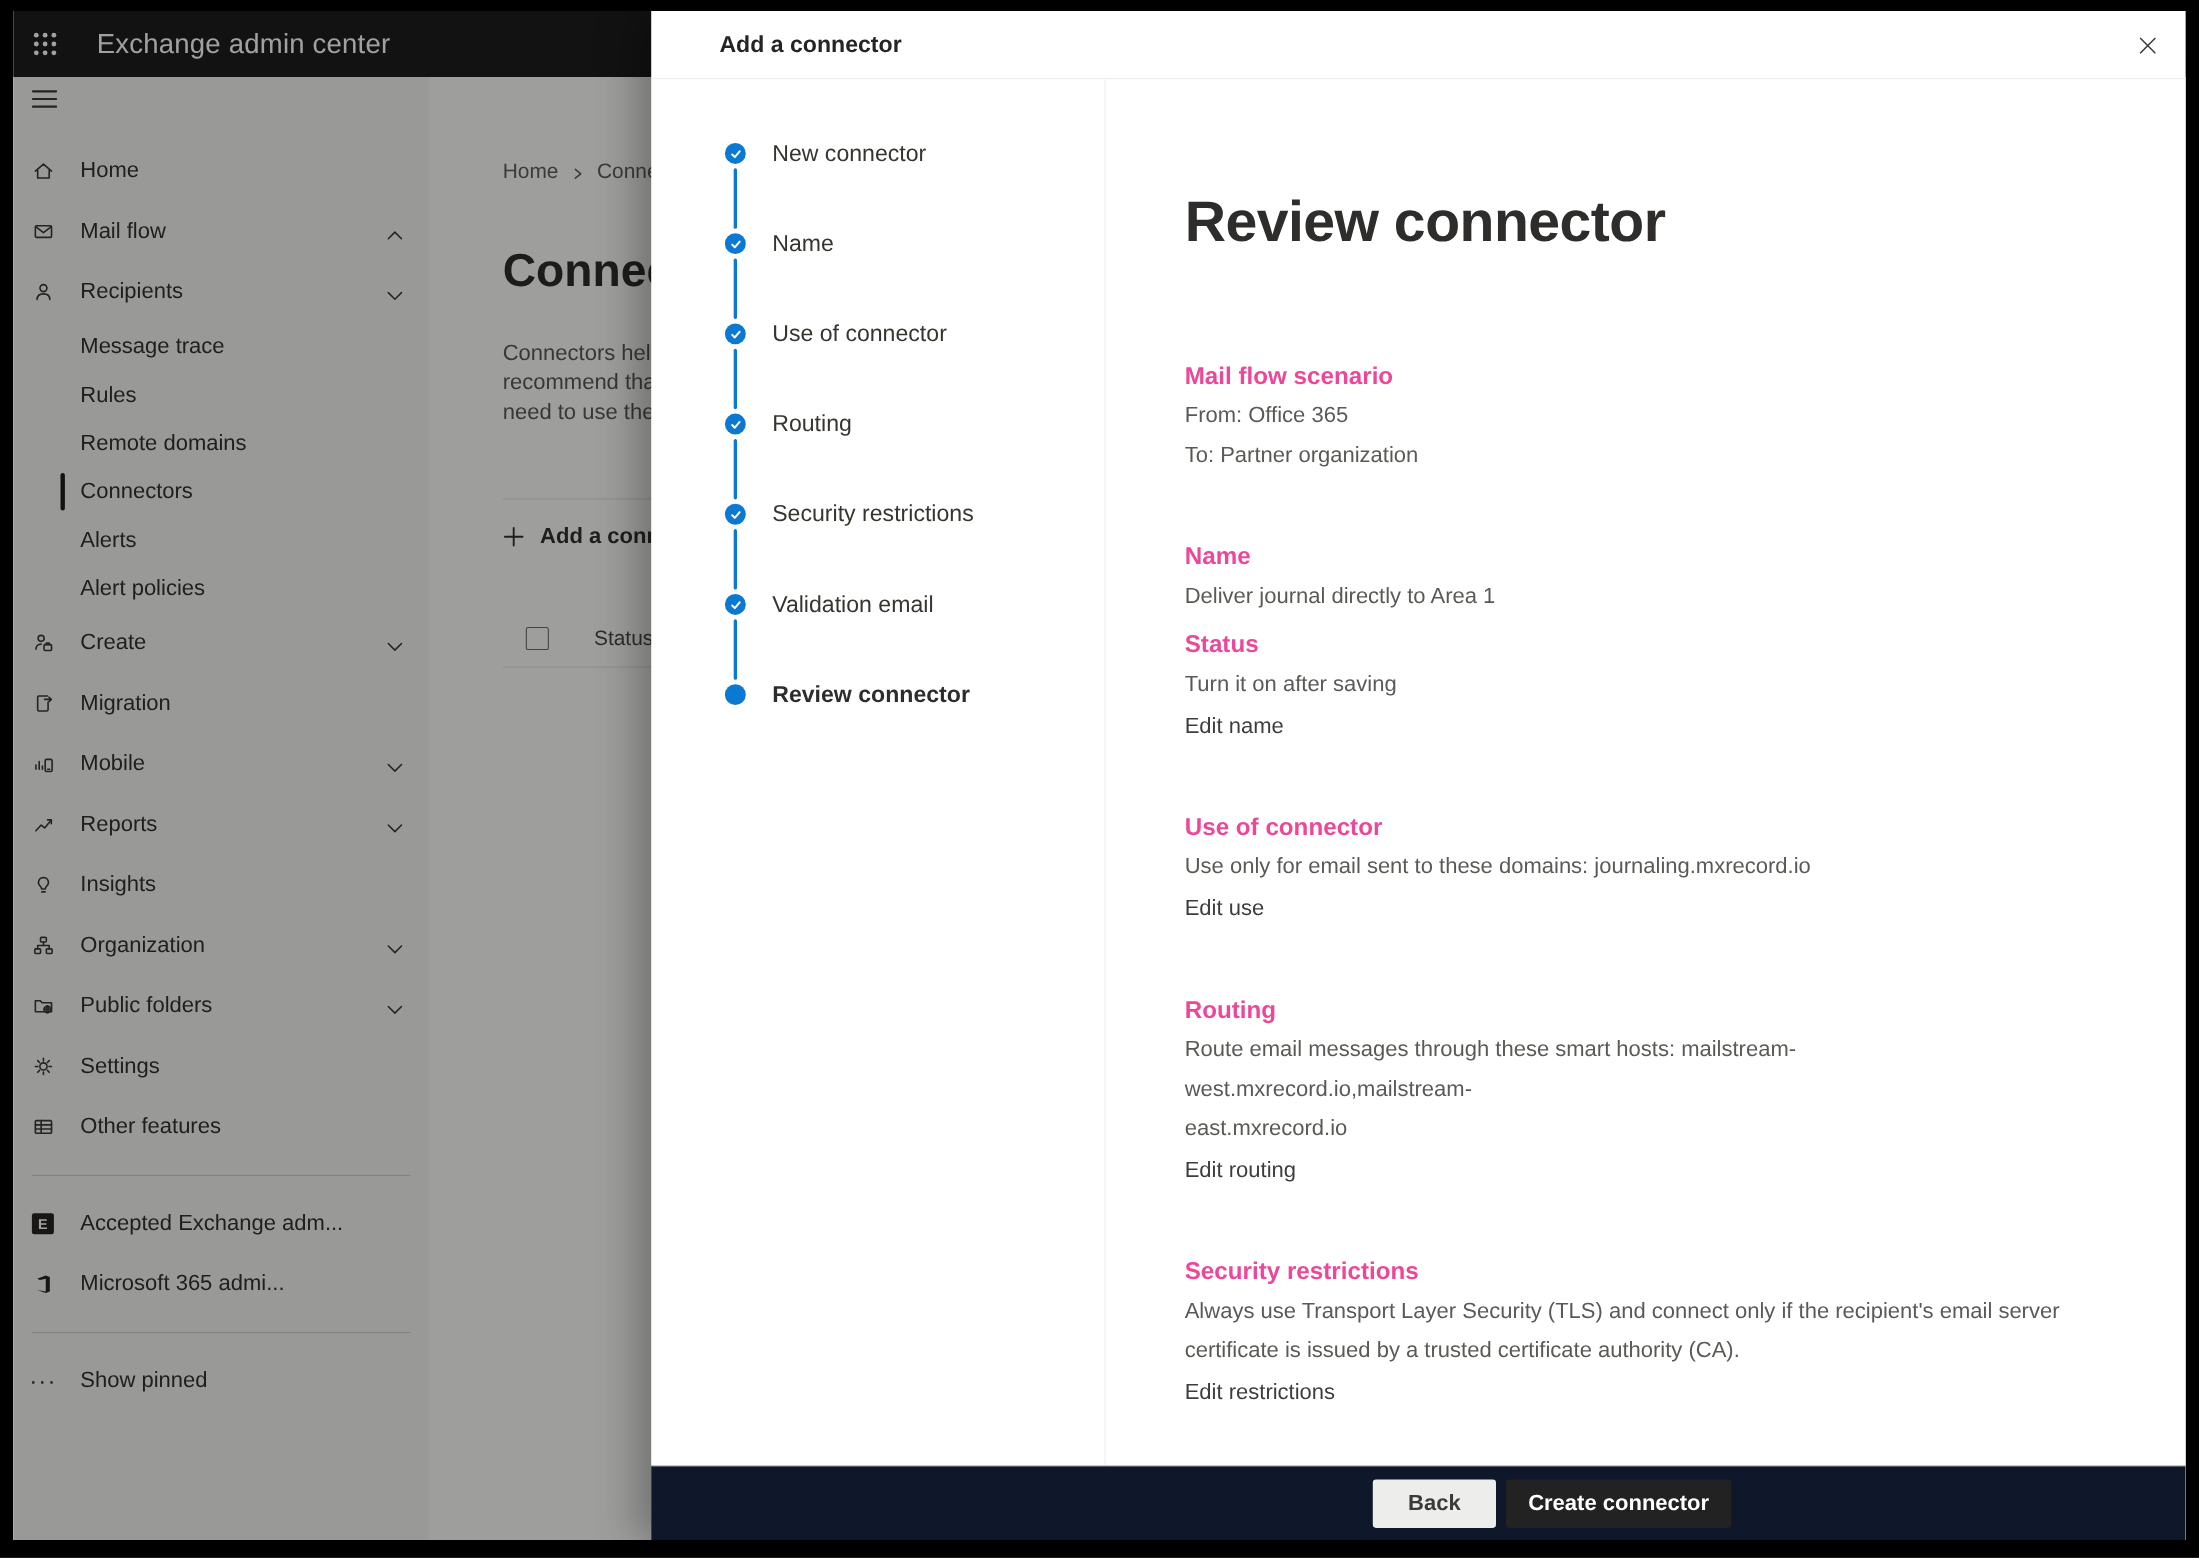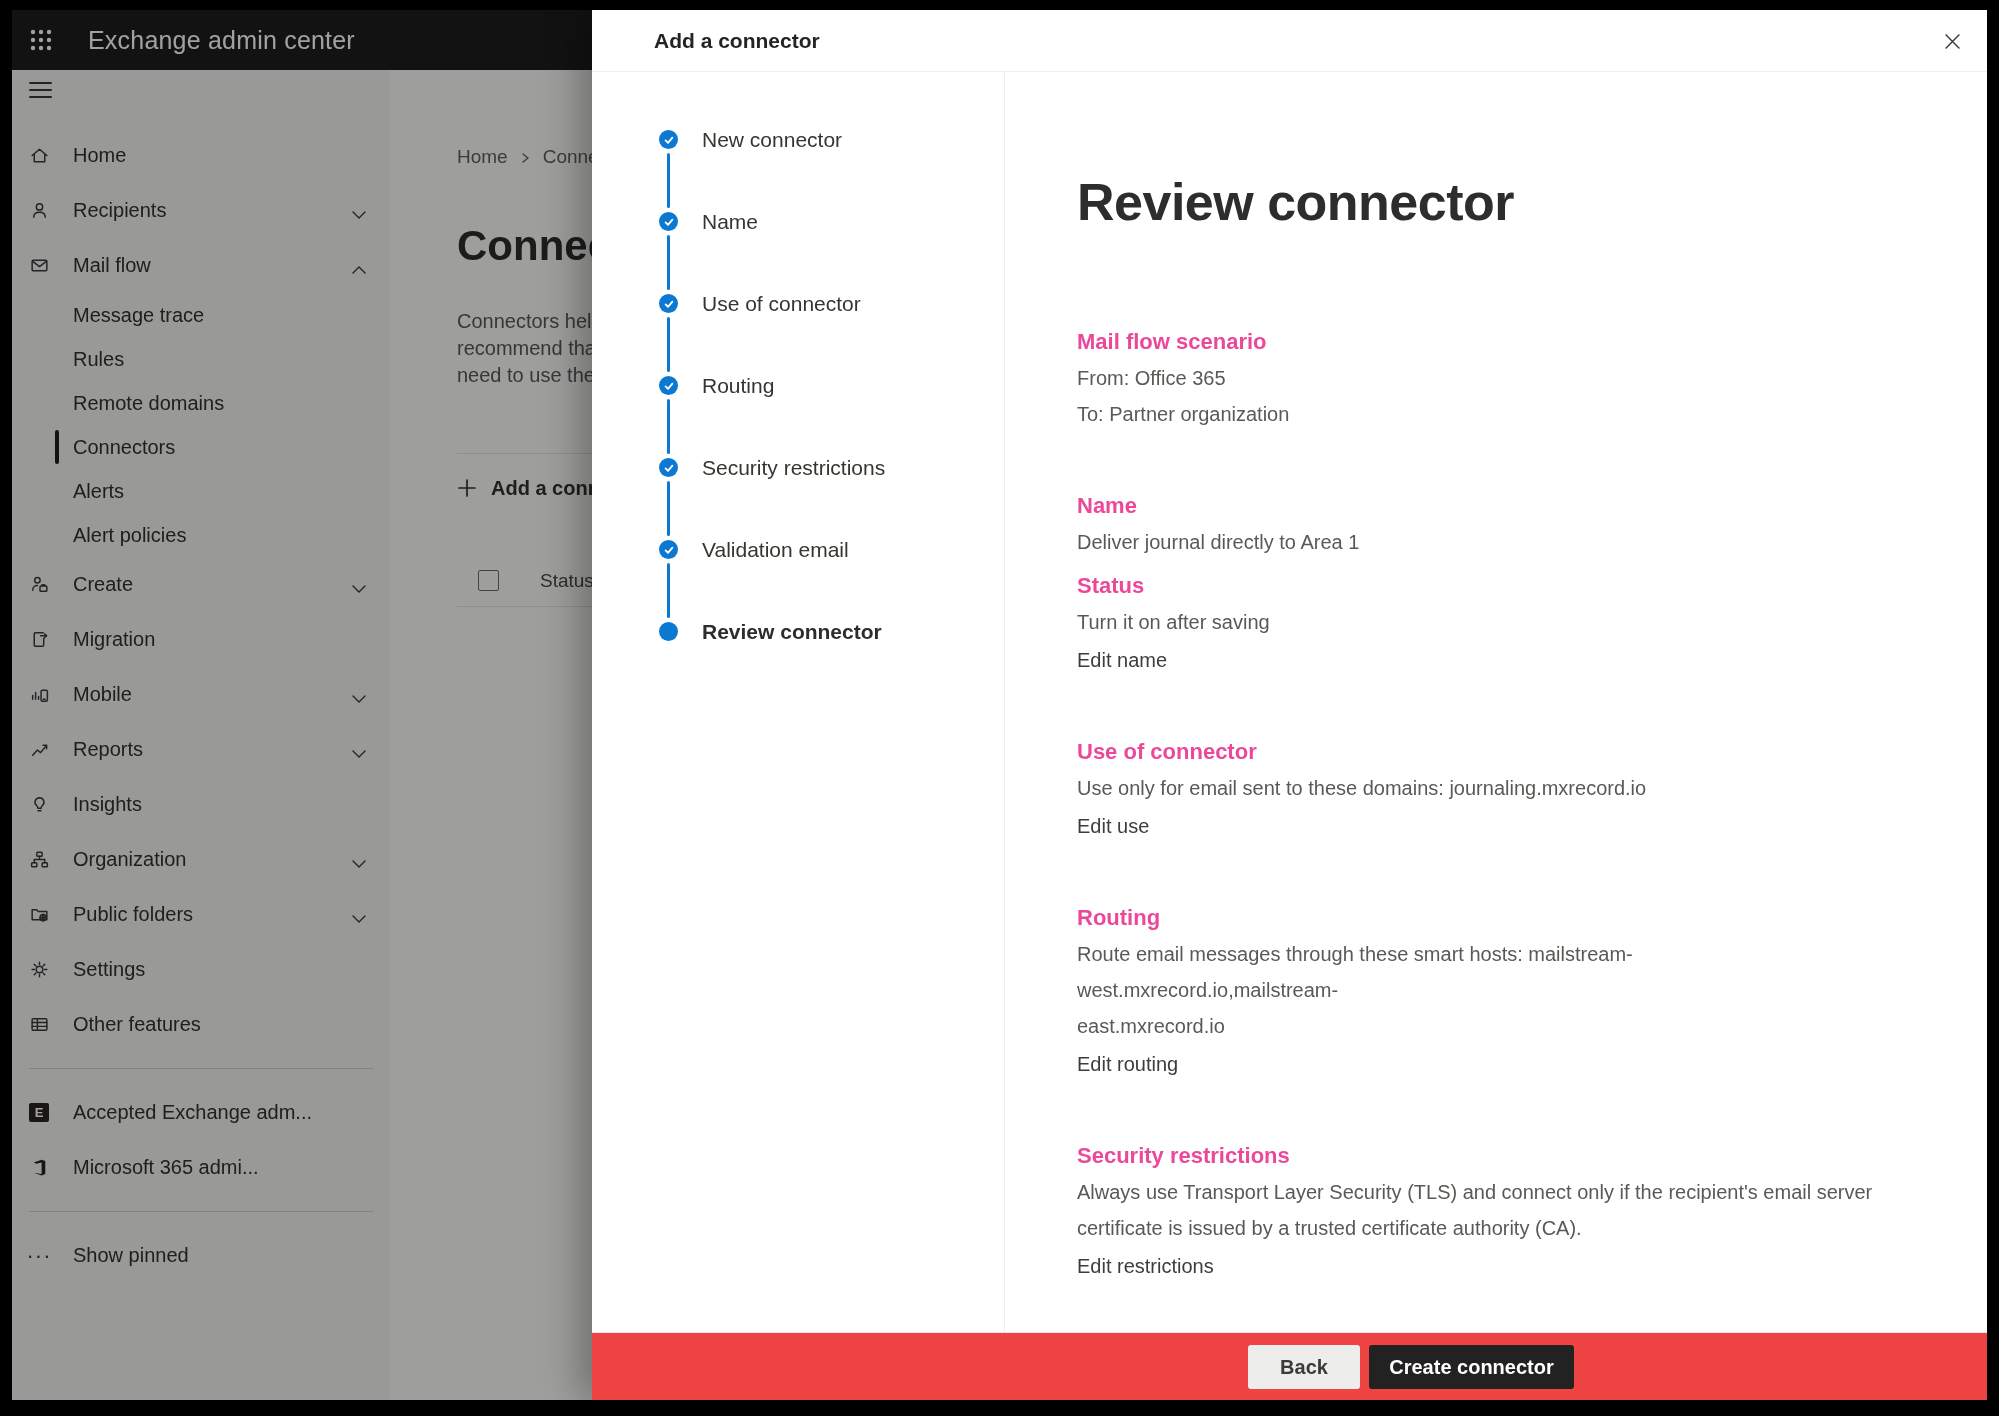--- a/index.html
+++ b/index.html
@@ -62,21 +62,21 @@
 
   .review{flex:1;padding:100px 60px 0 72px;overflow:hidden;}
   .review h1{margin:0;font-size:52px;line-height:60px;font-weight:700;color:#2e2d2c;letter-spacing:-.5px;}
   .group{margin-top:56px;max-width:810px;}
   .group:first-of-type{margin-top:92px;}
   .sec-title{font-size:22px;font-weight:700;color:#ec4899;line-height:36px;}
   .sec-line{font-size:20px;color:#5b5955;line-height:36px;}
   .sec-block + .sec-block{margin-top:8px;}
   .sec-link{display:inline-block;font-size:20px;color:#3f3d3b;line-height:36px;margin-top:2px;cursor:pointer;text-decoration:none;}
 
-  .modal-footer{position:absolute;left:0;right:0;bottom:0;height:68px;border-top:1px solid #eceae8;background:#ef4444;padding-left:48px;}
+  .modal-footer{position:absolute;left:0;right:0;bottom:0;height:68px;border-top:1px solid #eceae8;background:#0f172a;padding-left:48px;}
   .footer-buttons{position:absolute;left:656px;top:12px;display:flex;gap:9px;}
   .btn{height:44px;border:none;border-radius:3px;font-family:inherit;font-size:20px;font-weight:600;cursor:pointer;padding:0 24px;}
   .btn-back{background:#ededeb;color:#3b3a39;width:112px;padding:0;}
   .btn-primary{background:#222222;color:#ffffff;width:205px;padding:0;}
 
   svg.ln{stroke:#3b3a39;stroke-width:1.4;fill:none;stroke-linecap:round;stroke-linejoin:round;}
 </style>
 </head>
 <body>
 
@@ -115,40 +115,40 @@
               <svg class="ln" width="21" height="21" viewBox="0 0 20 20">
                 <path d="M3 10 L10 4 L17 10 M5 8.6 V16 H15 V8.6"></path>
               </svg>
             </span>
         <span class="nav-label">Home</span>
       </div>
 
       <div class="nav-item">
         <span class="nav-icon">
               <svg class="ln" width="21" height="21" viewBox="0 0 20 20">
+                <rect x="3" y="5" width="14" height="10" rx="1"></rect>
+                <path d="M3.5 6 L10 11 L16.5 6"></path>
+              </svg>
+            </span>
+        <span class="nav-label">Mail flow</span>
+        <span class="chev"><svg class="ln" width="16" height="14" viewBox="0 0 16 14">
+                <path d="M2 10 L8 4 L14 10"></path>
+              </svg></span>
+      </div>
+
+      <div class="nav-item">
+        <span class="nav-icon">
+              <svg class="ln" width="21" height="21" viewBox="0 0 20 20">
                 <circle cx="10" cy="6.6" r="3"></circle>
                 <path d="M4.5 16.5 C4.5 13 7 11.6 10 11.6 C13 11.6 15.5 13 15.5 16.5"></path>
               </svg>
             </span>
         <span class="nav-label">Recipients</span>
         <span class="chev"><svg class="ln" width="16" height="14" viewBox="0 0 16 14">
                 <path d="M2 4 L8 10 L14 4"></path>
-              </svg></span>
-      </div>
-
-      <div class="nav-item">
-        <span class="nav-icon">
-              <svg class="ln" width="21" height="21" viewBox="0 0 20 20">
-                <rect x="3" y="5" width="14" height="10" rx="1"></rect>
-                <path d="M3.5 6 L10 11 L16.5 6"></path>
-              </svg>
-            </span>
-        <span class="nav-label">Mail flow</span>
-        <span class="chev"><svg class="ln" width="16" height="14" viewBox="0 0 16 14">
-                <path d="M2 10 L8 4 L14 10"></path>
               </svg></span>
       </div>
 
       <div class="nav-item sub">
             <span class="nav-label">Message trace</span>
           </div>
       <div class="nav-item sub">
             <span class="nav-label">Rules</span>
           </div>
       <div class="nav-item sub">

